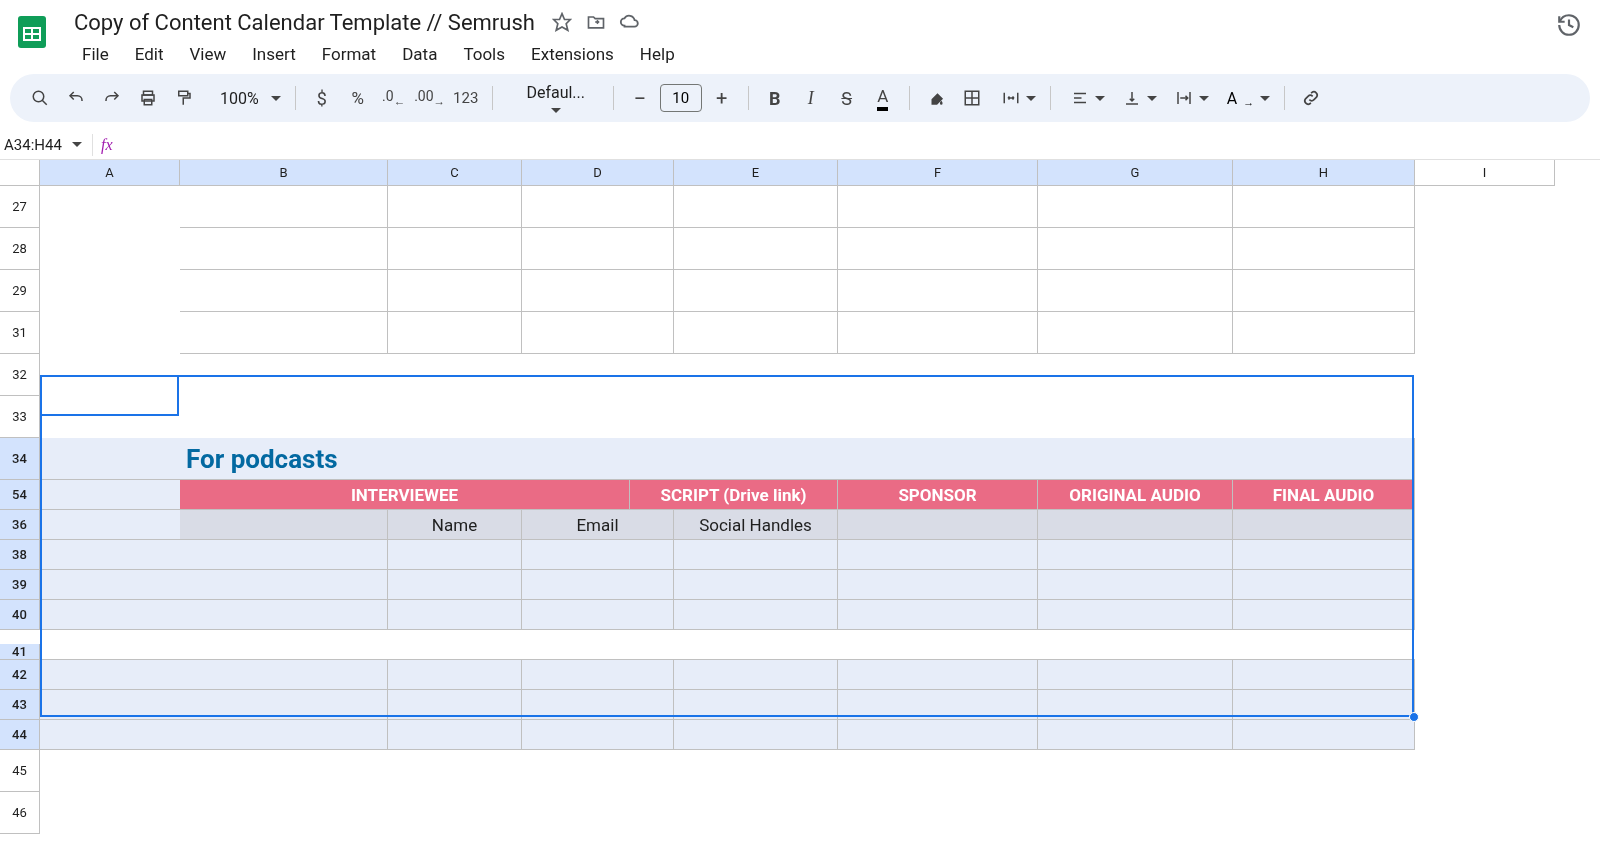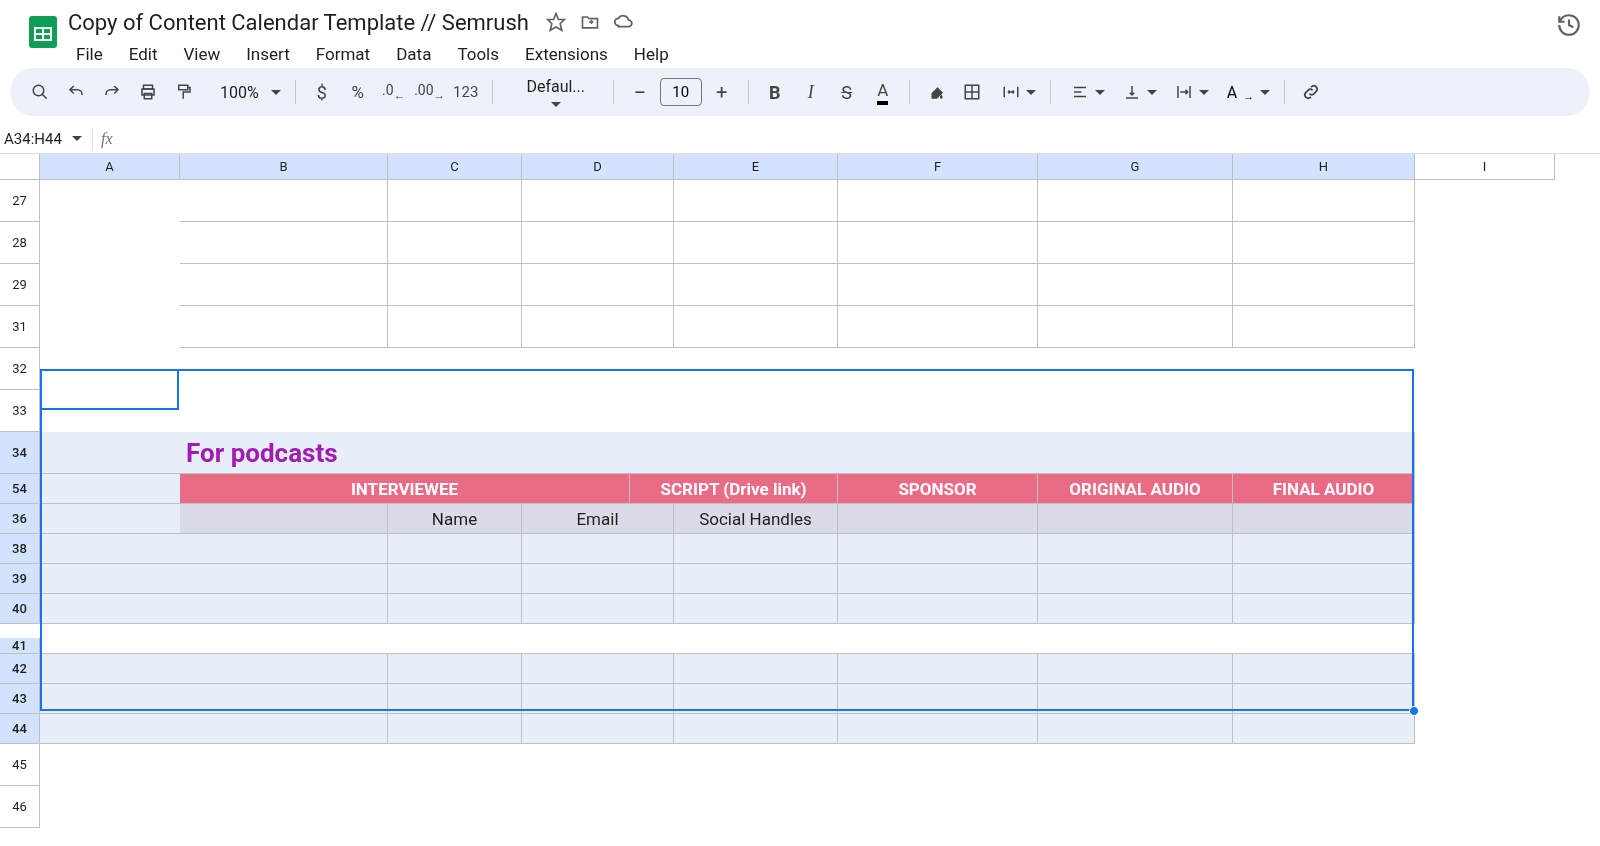--- a/index.html
+++ b/index.html
@@ -1,61 +1,61 @@
 <!DOCTYPE html>
 <html><head>
 <meta charset="utf-8">
 <style>
 * { margin: 0; padding: 0; box-sizing: border-box; font-family: "Google Sans", Roboto, Arial, sans-serif; }
 body { background: #fff; overflow: hidden; width: 1600px; height: 846px; }
 
-.header { display: flex; align-items: flex-start; padding: 8px 16px 0 23px; gap: 1px; }
+.header { display: flex; align-items: flex-start; padding: 8px 16px 0 12px; gap: 18px; }
 .logo { width: 40px; height: 48px; display: flex; align-items: center; justify-content: center; }
 .logo svg { width: 36px; height: 36px; }
 .title-area { flex: 1; }
 .title-row { display: flex; align-items: center; gap: 12px; height: 28px; }
 .doc-title { font-size: 22px; color: #1f1f1f; font-weight: 400; padding: 2px 4px; }
 .title-icon { width: 22px; height: 22px; color: #444; display:flex; align-items:center; justify-content:center; }
 .menu-bar { display: flex; gap: 2px; margin-top: 4px; }
 .menu-item { font-size: 17px; color: #1f1f1f; padding: 4px 12px; border-radius: 4px; cursor: pointer; }
 .history-icon { width: 28px; height: 28px; color: #444; margin-top: 4px; }
 
-.toolbar { margin: 0 10px 0 10px; background: #edf2fa; border-radius: 28px; height: 48px; display: flex; align-items: center; padding: 0 14px; gap: 4px; }
+.toolbar { margin: 6px 10px 0 10px; background: #edf2fa; border-radius: 28px; height: 48px; display: flex; align-items: center; padding: 0 14px; gap: 4px; }
 .tb-btn { min-width: 32px; height: 32px; display: flex; align-items: center; justify-content: center; border-radius: 4px; cursor: pointer; color: #444; }
 .tb-sep { width: 1px; height: 24px; background: #c7c7c7; margin: 0 6px; }
 .tb-text { font-size: 16px; color: #1f1f1f; padding: 0 6px; }
 .tb-dropdown { display: flex; align-items: center; gap: 6px; padding: 0 4px 0 10px; cursor: pointer; border-radius: 4px; }
 .font-size-box { border: 1px solid #747775; border-radius: 4px; width: 42px; height: 28px; display: flex; align-items: center; justify-content: center; font-size: 15px; }
 .triangle-down { width: 0; height: 0; border-left: 5px solid transparent; border-right: 5px solid transparent; border-top: 5px solid #444; }
 .text-color-underline { border-bottom: 4px solid #000; padding-bottom: 1px; }
 
 .name-fx-row { height: 30px; display: flex; align-items: center; border-bottom: 1px solid #e0e0e0; margin-top: 8px; }
 .name-box { width: 84px; padding-left: 4px; font-size: 15px; color: #1f1f1f; display: flex; align-items: center; gap: 10px; }
 .name-box .triangle-down { margin-left: auto; margin-right: 8px; }
 .fx-sep { width: 1px; height: 22px; background: #e0e0e0; margin: 0 8px; }
-.fx-label { font-family: 'Times New Roman', serif; font-style: italic; font-size: 16px; color: #737373; }
+.fx-label { font-family: 'Times New Roman', serif; font-style: italic; font-size: 16px; color: #a21caf; }
 
 .grid-area { position: relative; overflow: hidden; }
 .col-headers { display: flex; height: 26px; }
 .corner { width: 40px; border-right: 1px solid #c0c0c0; border-bottom: 1px solid #c0c0c0; background: #fff; }
 .col-h { border-right: 1px solid #c0c0c0; border-bottom: 1px solid #c0c0c0; background: #d3e3fd; display: flex; align-items: center; justify-content: center; font-size: 13px; color: #1f1f1f; font-weight: 400; }
 .col-h.unsel { background: #fff; }
 
 .rows { }
 .row { display: flex; height: 42px; }
 .row-h { width: 40px; border-right: 1px solid #c0c0c0; border-bottom: 1px solid #c0c0c0; background: #fff; display: flex; align-items: center; justify-content: center; font-size: 13px; color: #1f1f1f; }
 .row-h.sel { background: #d3e3fd; font-weight: 500; }
 .cell { border-right: 1px solid #c0c0c0; border-bottom: 1px solid #c0c0c0; display: flex; align-items: center; padding: 0 6px; font-size: 14px; color: #1f1f1f; overflow: hidden; white-space: nowrap; }
 .cell.nb { border-right: none; border-bottom: none; }
 .cell.nbr { border-right: none; }
 
 .sel-bg { background: #e7edf9; }
 .pink-header { background: #ea6b85; color: #fff; font-weight: 700; font-size: 17px; justify-content: center; }
 .gray-sub { background: #d9dce6; font-size: 17px; justify-content: center; }
-.podcast-title { font-size: 26px; font-weight: 700; color: #a21caf; }
+.podcast-title { font-size: 26px; font-weight: 700; color: #0369a1; }
 
 .selection-border { position: absolute; border: 2px solid #1a73e8; pointer-events: none; }
 .active-cell-border { position: absolute; border: 2px solid #1a73e8; pointer-events: none; background: rgba(255,255,255,0); }
 .sel-handle { position: absolute; width: 10px; height: 10px; background: #1a73e8; border: 1px solid #fff; border-radius: 50%; pointer-events: none; }
 
 
 .wA { width: 140px; }
 .wB { width: 208px; }
 .wC { width: 134px; }
 .wD { width: 152px; }

